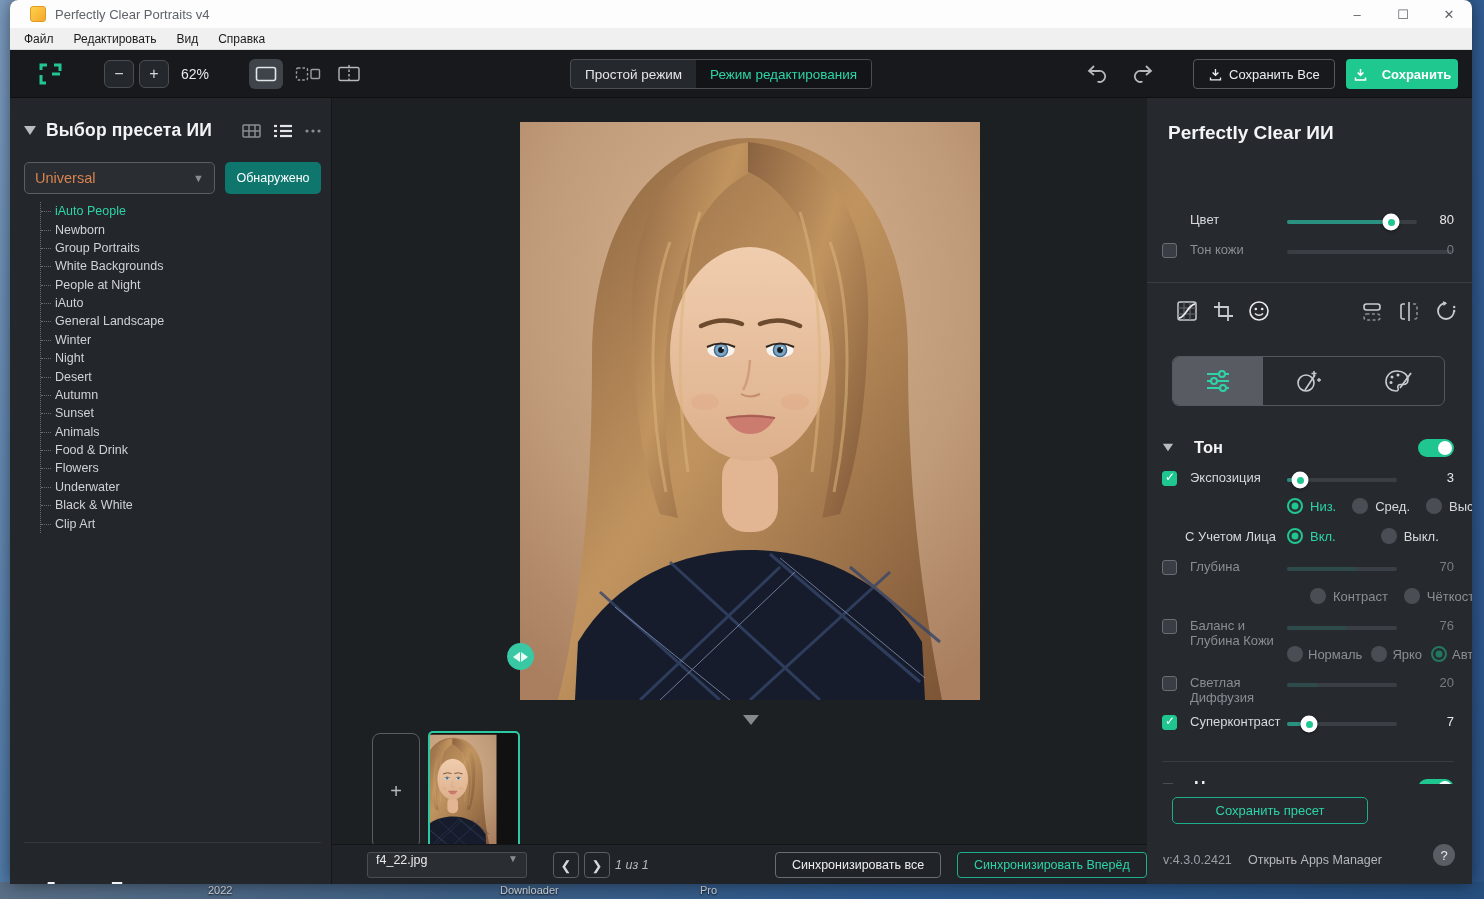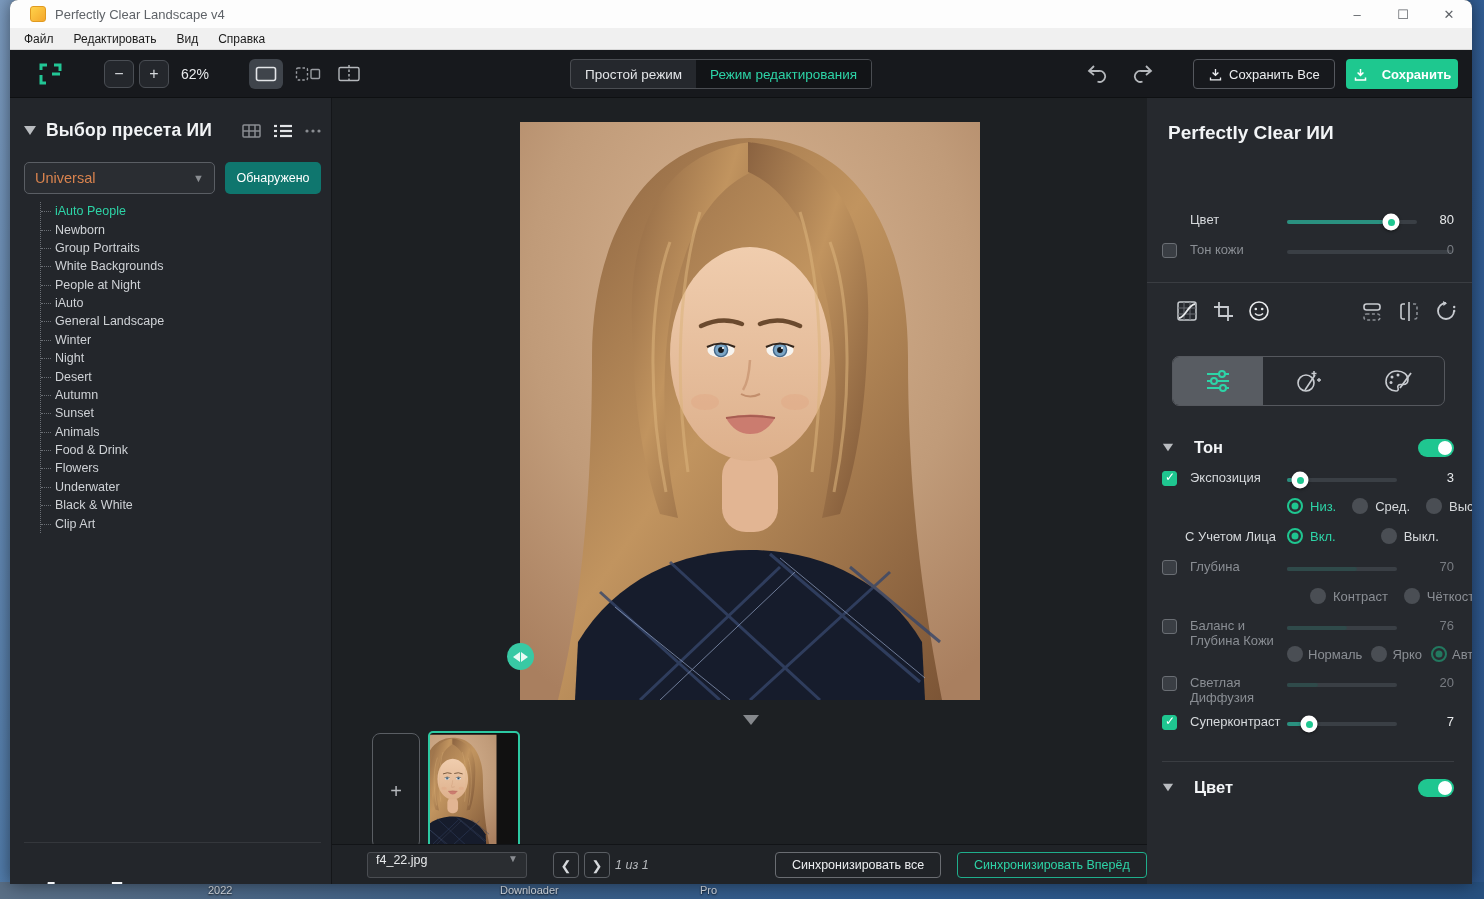--- a/index.html
+++ b/index.html
@@ -175,21 +175,21 @@
 <div class="desktop-strip">
   <span style="left:208px">2022</span>
   <span style="left:500px">Downloader</span>
   <span style="left:700px">Pro</span>
 </div>
 
 <div class="window">
 
   <div class="titlebar">
     <div class="app-ico"></div>
-    <div class="title-text">Perfectly Clear Landscape v4</div>
+    <div class="title-text">Perfectly Clear Portraits v4</div>
     <div class="win-controls">
       <div class="win-btn">–</div>
       <div class="win-btn">☐</div>
       <div class="win-btn">✕</div>
     </div>
   </div>
 
   <div class="menubar">
     <div class="menu-item" style="margin-left:4px">Файл</div>
     <div class="menu-item">Редактировать</div>
@@ -643,14 +643,20 @@
     </div>
 
     <div class="rp-divider" style="top:663px; left:15px; right:18px"></div>
 
     <div class="section-hd" style="top:680px">
       <div class="tri" style="transform:scale(.85)"></div>
       <div class="section-title">Цвет</div>
       <div class="toggle"></div>
     </div>
 
+    <div class="rp-bottom">
+      <div class="btn-savepreset" style="top:13px">Сохранить пресет</div>
+      <div class="version">v:4.3.0.2421</div>
+      <div class="apps-mgr">Открыть Apps Manager</div>
+      <div class="help-btn">?</div>
+    </div>
   </div>
 </div>
 
 </body></html>

